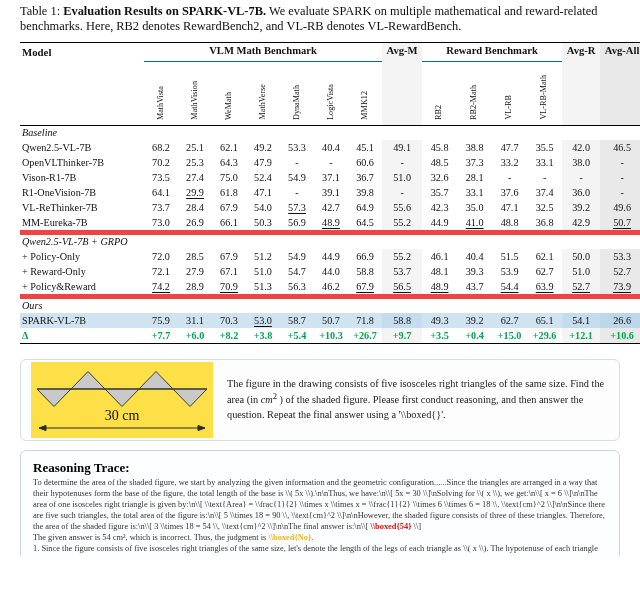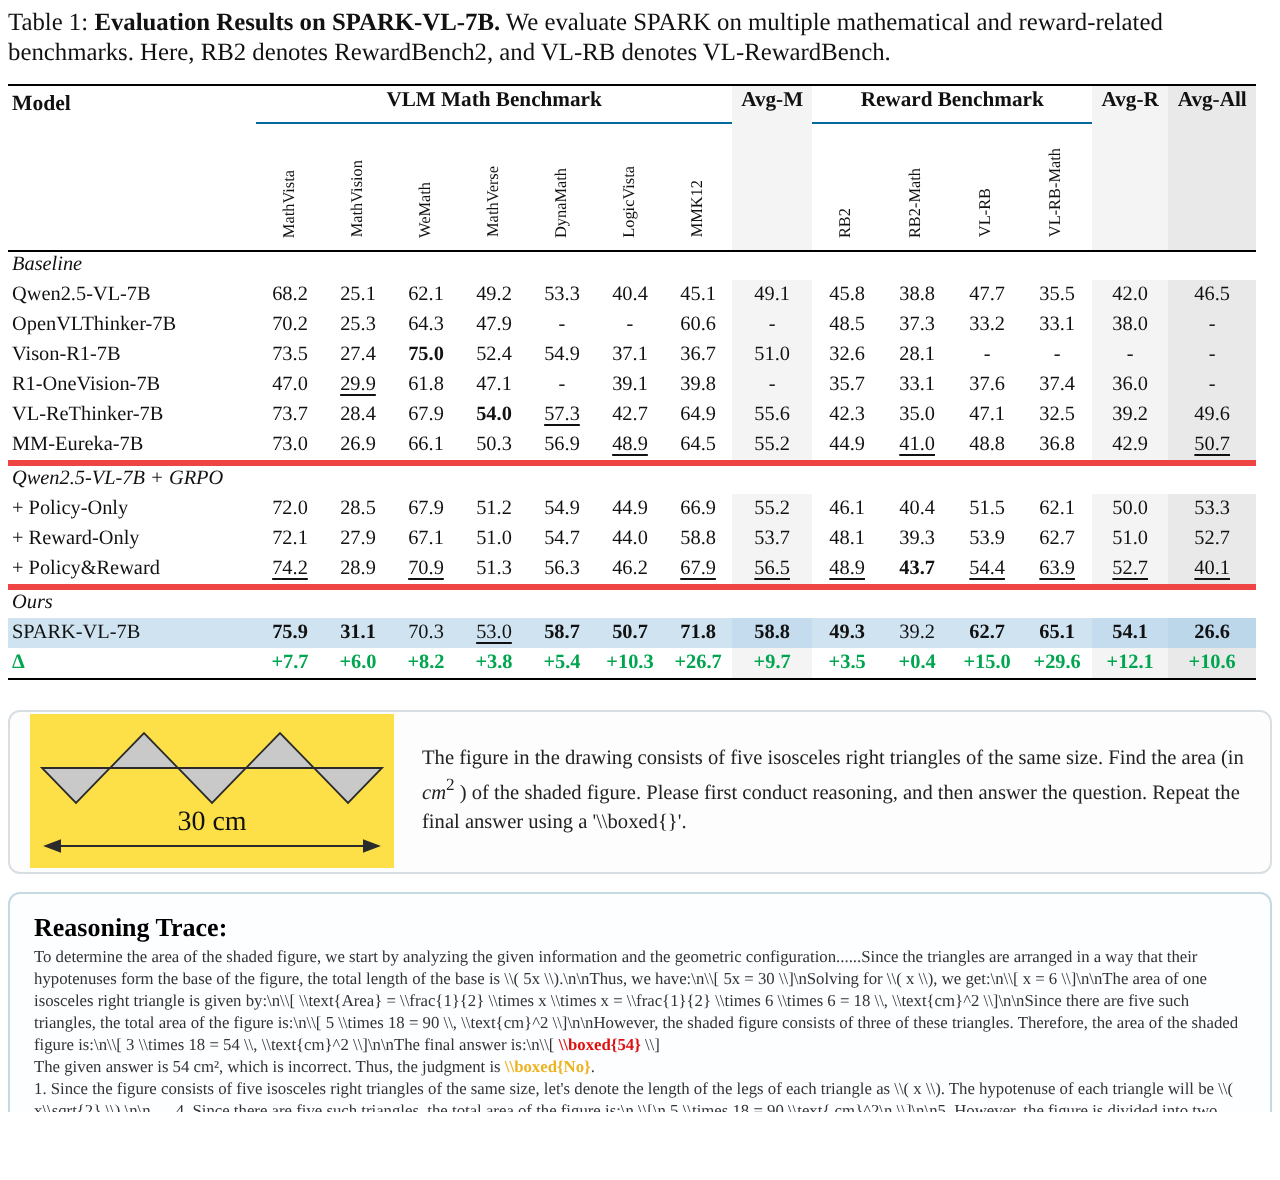--- a/index.html
+++ b/index.html
@@ -1,45 +1,45 @@
 <!DOCTYPE html>
 <html><head>
 <meta charset="utf-8">
 <style>
   html,body{margin:0;padding:0;background:#fff;}
   .page{position:relative;width:640px;height:556px;overflow:hidden;background:#fff;
-        font-family:"Liberation Serif", serif;color:#111;padding:4px 4px;box-sizing:border-box;}
+        font-family:"Liberation Serif", serif;color:#111;padding:4px 20px;box-sizing:border-box;}
   
   .caption{margin:0 0 7px 0;font-size:12.4px;line-height:1.24;color:#111;}
   
   table.results{border-collapse:collapse;table-layout:fixed;width:624px;font-size:10.2px;
         border-top:1.5px solid #000;}
   table.results thead{border-bottom:1.4px solid #000;}
   table.results tbody{border-bottom:1.5px solid #000;}
   th,td{padding:0;font-weight:normal;}
   th.model-h{text-align:left;vertical-align:top;font-weight:bold;font-size:10.8px;padding:3px 0 0 2px;}
   th.group-h{font-weight:bold;font-size:10.6px;height:16px;vertical-align:top;padding-top:2px;}
   th.group-h.rule{border-bottom:1px solid #0369a1;}
   th.avg-h{font-weight:bold;font-size:10.6px;vertical-align:top;padding-top:2px;}
   th.rot-cell{height:60px;vertical-align:bottom;padding-bottom:3px;}
   .rot{display:inline-block;writing-mode:vertical-rl;transform:rotate(180deg);
        font-size:8.2px;line-height:1;white-space:nowrap;color:#111;}
   td{height:15px;line-height:15px;text-align:center;}
   td.model{text-align:left;padding-left:2px;white-space:nowrap;}
   tr.section-row td{font-style:italic;text-align:left;height:14px;line-height:14px;padding-left:2px;}
-  tr.rule-after td{border-bottom:3px solid #ef4444;}
+  tr.rule-after td{border-bottom:5px solid #ef4444;}
   td.shade{background:#f4f4f4;}
   td.shade2{background:#e9e9e9;}
   th.shade{background:#f4f4f4;}
   th.shade2{background:#e9e9e9;}
   tr.highlight td{background:#cfe3f1;}
   tr.highlight td.shade{background:#c4dcee;}
   tr.highlight td.shade2{background:#bcd6ea;}
   tr.delta td{color:#00a64f;font-weight:bold;}
-  .vb{font-weight:bold;}
+  .vb{font-weight:normal;}
   .vu{text-decoration:underline;text-underline-offset:1.5px;}
   
   .qbox{display:flex;align-items:center;gap:14px;border:1px solid #d9dee2;border-radius:6px;
         background:#fdfdfd;margin-top:15px;padding:5px 10px;height:82px;box-sizing:border-box;}
   .figwrap{flex:0 0 182px;background:#fde047;}
   .qtext{flex:1;font-size:10.3px;line-height:1.38;color:#222;margin:0;}
   
   .tracebox{border:1px solid #c6d8e2;border-radius:6px;background:#fcfeff;margin-top:9px;
         padding:2px 12px 10px 12px;}
   .tracebox h3{font-size:13px;margin:7px 0 1px 0;color:#000;}
@@ -145,21 +145,21 @@
           <td class="shade">51.0</td>
           <td>32.6</td>
           <td>28.1</td>
           <td>-</td>
           <td>-</td>
           <td class="shade">-</td>
           <td class="shade2">-</td>
         </tr>
         <tr>
           <td class="model">R1-OneVision-7B</td>
-          <td>47.0</td>
+          <td>64.1</td>
           <td><span class="vu">29.9</span></td>
           <td>61.8</td>
           <td>47.1</td>
           <td>-</td>
           <td>39.1</td>
           <td>39.8</td>
           <td class="shade">-</td>
           <td>35.7</td>
           <td>33.1</td>
           <td>37.6</td>
@@ -246,21 +246,21 @@
           <td>51.3</td>
           <td>56.3</td>
           <td>46.2</td>
           <td><span class="vu">67.9</span></td>
           <td class="shade"><span class="vu">56.5</span></td>
           <td><span class="vu">48.9</span></td>
           <td><span class="vb">43.7</span></td>
           <td><span class="vu">54.4</span></td>
           <td><span class="vu">63.9</span></td>
           <td class="shade"><span class="vu">52.7</span></td>
-          <td class="shade2"><span class="vu">40.1</span></td>
+          <td class="shade2"><span class="vu">73.9</span></td>
         </tr>
         <tr class="section-row">
           <td colspan="15">Ours</td>
         </tr>
         <tr class="highlight">
           <td class="model">SPARK-VL-7B</td>
           <td><span class="vb">75.9</span></td>
           <td><span class="vb">31.1</span></td>
           <td>70.3</td>
           <td><span class="vu">53.0</span></td>

